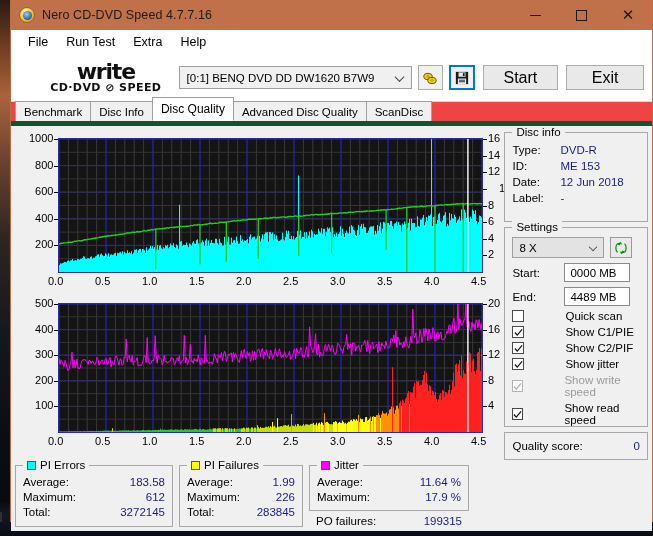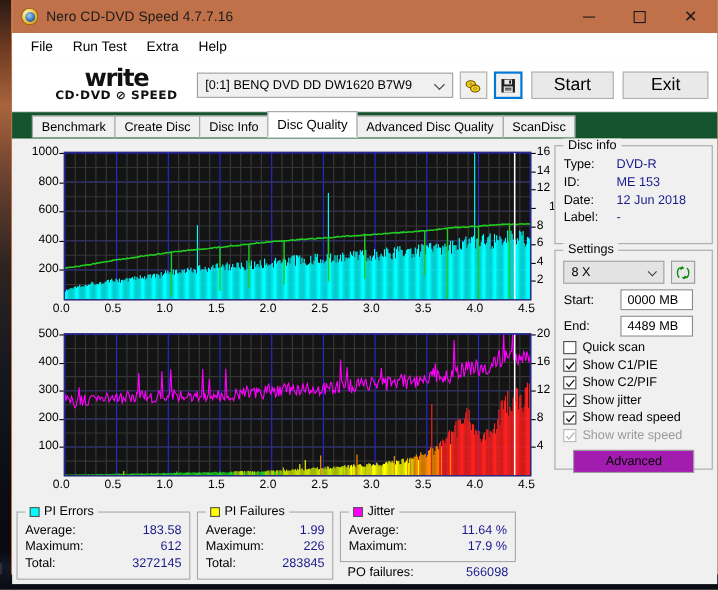--- a/index.html
+++ b/index.html
@@ -123,23 +123,23 @@
   .pbtn {
     height: 25px; width: 78px; margin-left: 8px;
     border:1px solid #adadad; background:#e9e9e9;
     font-size: 16px; color:#000;
     display:flex;align-items:center;justify-content:center;
   }
   .pbtn.wide { width: 80px; }
 
   
   #tabstrip {
-    height: 24px; min-height:24px; background:#14532d;
-    display:flex; align-items:flex-end; padding-left: 18px;
-    border-bottom: 1px solid #14532d;
+    height: 24px; min-height:24px; background:#ef4444;
+    display:flex; align-items:flex-end; padding-left: 4px;
+    border-bottom: 5px solid #14532d;
   }
   .tab {
     height: 20px; padding: 0 8px;
     border:1px solid #a0a0a0; border-bottom:none; background:#f0f0f0;
     font-size: 11.5px; color:#000;
     display:flex;align-items:center; margin-right:-1px;
   }
   .tab.active {
     background:#ffffff; height: 24px; font-size:12px;
     border-bottom: 1px solid #ffffff; position:relative; z-index:3;
@@ -216,21 +216,21 @@
     width: 22px;height:21px;margin-left:6px;border:1px solid #9a9a9a;background:#e9e9e9;
     display:flex;align-items:center;justify-content:center;
   }
   .fieldrow { display:flex; align-items:center; margin-top:5px; }
   .fieldrow .lab { width:40px; font-size:11.5px; color:#000; }
   .inp {
     width: 66px; height:19px; border:1px solid #8a8a8a; background:#fff;
     font-size:11.5px; color:#000; display:flex;align-items:center; padding-left:5px;
     margin-left: 12px;
   }
-  .cbrow { display:flex; align-items:center; margin-top:4px; font-size:11.5px; color:#000; }
+  .cbrow { display:flex; align-items:center; margin-top:4px; font-size:11.5px; color:#000;gap:36px; }
   .cb {
     width:12px;height:12px;border:1px solid #4a4a4a;background:#fff;
     margin-right:5px; display:flex;align-items:center;justify-content:center;
     font-size:11px; line-height:1;
   }
   .cbrow.disabled { color:#9a9a9a; }
   .cbrow.disabled .cb { border-color:#b5b5b5; color:#b0b0b0; }
   .cb .tick { width:9px;height:9px; }
   .advbtn {
     margin: 7px auto 0 auto; width: 110px; height: 21px;
@@ -299,21 +299,20 @@
         <rect x="4.6" y="10" width="6.8" height="1" fill="#1c1c1c"></rect>
         <rect x="4.6" y="11.8" width="6.8" height="1" fill="#1c1c1c"></rect>
       </svg>
     </div>
     <div class="pbtn">Start</div>
     <div class="pbtn wide">Exit</div>
   </div>
 
   <div id="tabstrip">
     <div class="tab">Benchmark</div>
-    <div class="tab">Create Disc</div>
     <div class="tab">Disc Info</div>
     <div class="tab active">Disc Quality</div>
     <div class="tab">Advanced Disc Quality</div>
     <div class="tab">ScanDisc</div>
   </div>
 
   <div id="content">
 
     <div id="left">
 
@@ -1431,21 +1430,21 @@
               <span class="k">Average:</span>
               <span class="v">11.64 %</span>
             </div>
             <div class="srow">
               <span class="k">Maximum:</span>
               <span class="v">17.9 %</span>
             </div>
           </div>
           <div class="srow" style="padding:3px 7px 0 7px;gap:16px;">
             <span class="k">PO failures:</span>
-            <span class="v">566098</span>
+            <span class="v">199315</span>
           </div>
         </div>
 
       </div>
     </div>
 
     <div id="right">
 
       <div class="rbox" style="height:90px">
         <div class="rtitle">Disc info</div>
@@ -1514,37 +1513,43 @@
           <span>Show C2/PIF</span>
         </div>
         <div class="cbrow">
           <span class="cb">
             <svg class="tick" viewBox="0 0 10 10">
                 <path d="M1 5 L3.6 8 L9 1.5" stroke="#111" stroke-width="1.3" fill="none"></path>
               </svg>
           </span>
           <span>Show jitter</span>
         </div>
+        <div class="cbrow disabled">
+          <span class="cb">
+            <svg class="tick" viewBox="0 0 10 10">
+                <path d="M1 5 L3.6 8 L9 1.5" stroke="#b0b0b0" stroke-width="1.3" fill="none"></path>
+              </svg>
+          </span>
+          <span>Show write speed</span>
+        </div>
         <div class="cbrow">
           <span class="cb">
             <svg class="tick" viewBox="0 0 10 10">
                 <path d="M1 5 L3.6 8 L9 1.5" stroke="#111" stroke-width="1.3" fill="none"></path>
               </svg>
           </span>
           <span>Show read speed</span>
         </div>
-        <div class="cbrow disabled">
-          <span class="cb">
-            <svg class="tick" viewBox="0 0 10 10">
-                <path d="M1 5 L3.6 8 L9 1.5" stroke="#b0b0b0" stroke-width="1.3" fill="none"></path>
-              </svg>
-          </span>
-          <span>Show write speed</span>
-        </div>
 
         <div class="advbtn">Advanced</div>
       </div>
 
+      <div class="rbox" style="height:28px;padding-top:5px;">
+        <div class="kvr">
+          <span class="k">Quality score:</span>
+          <span class="v">0</span>
+        </div>
+      </div>
 
 
     </div>
   </div>
 </div>
 
 </body></html>

